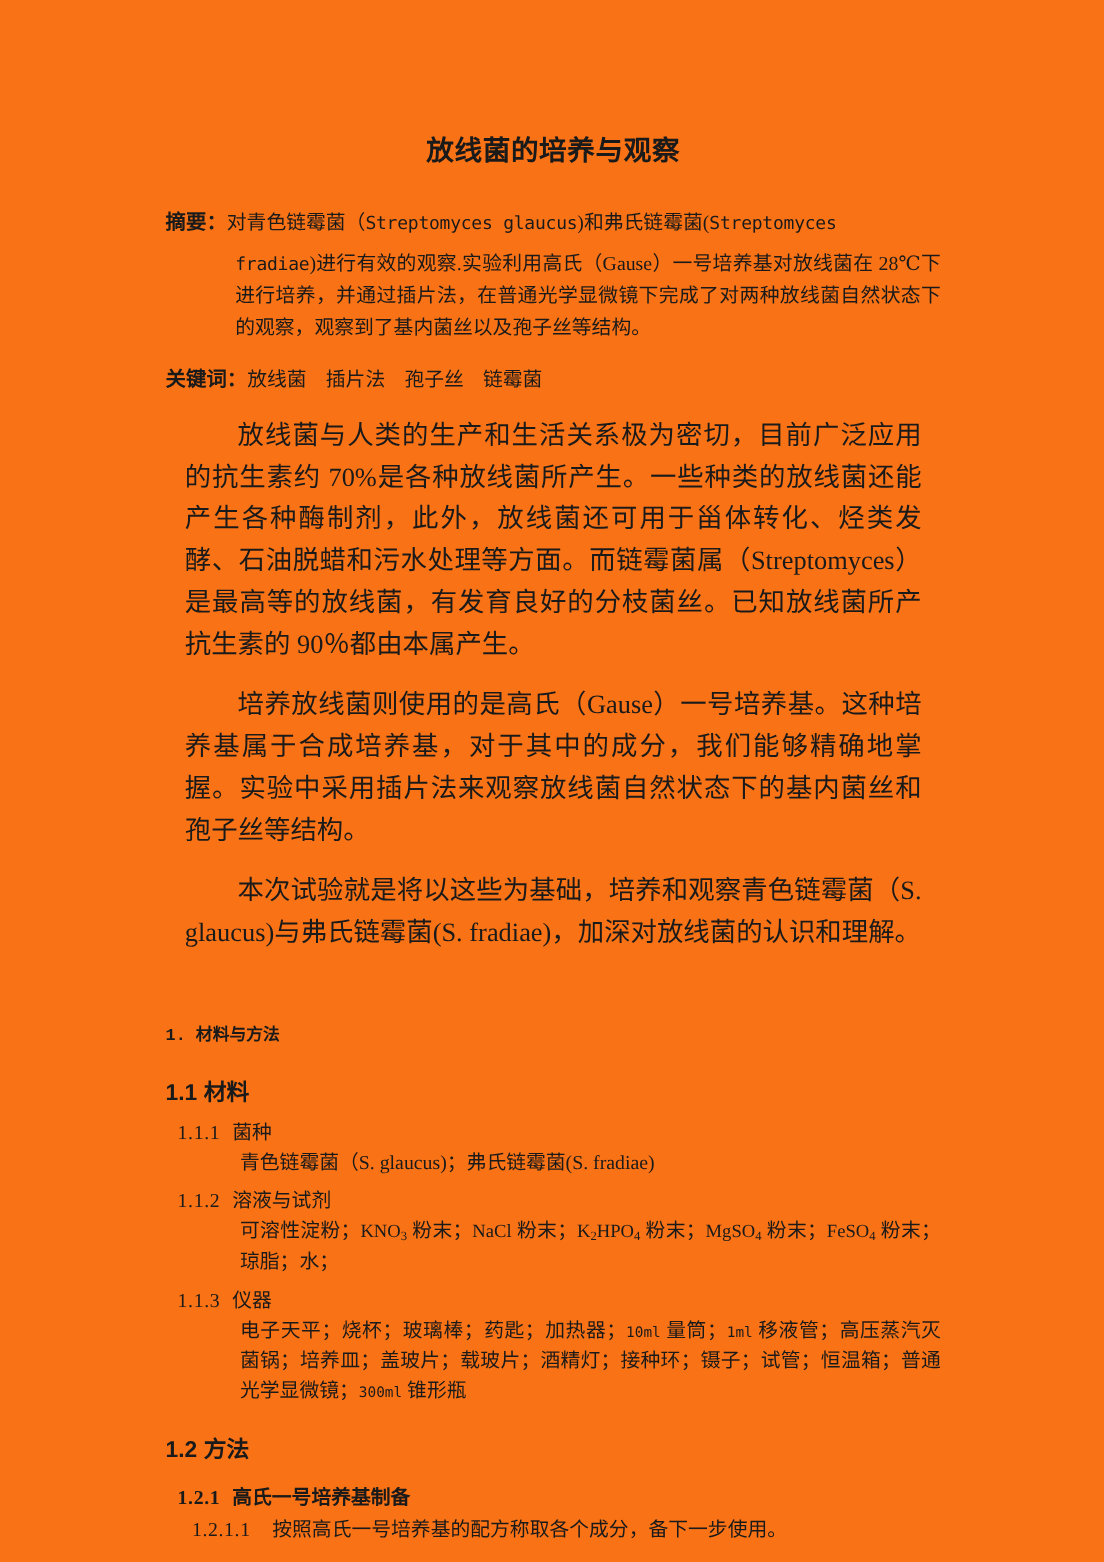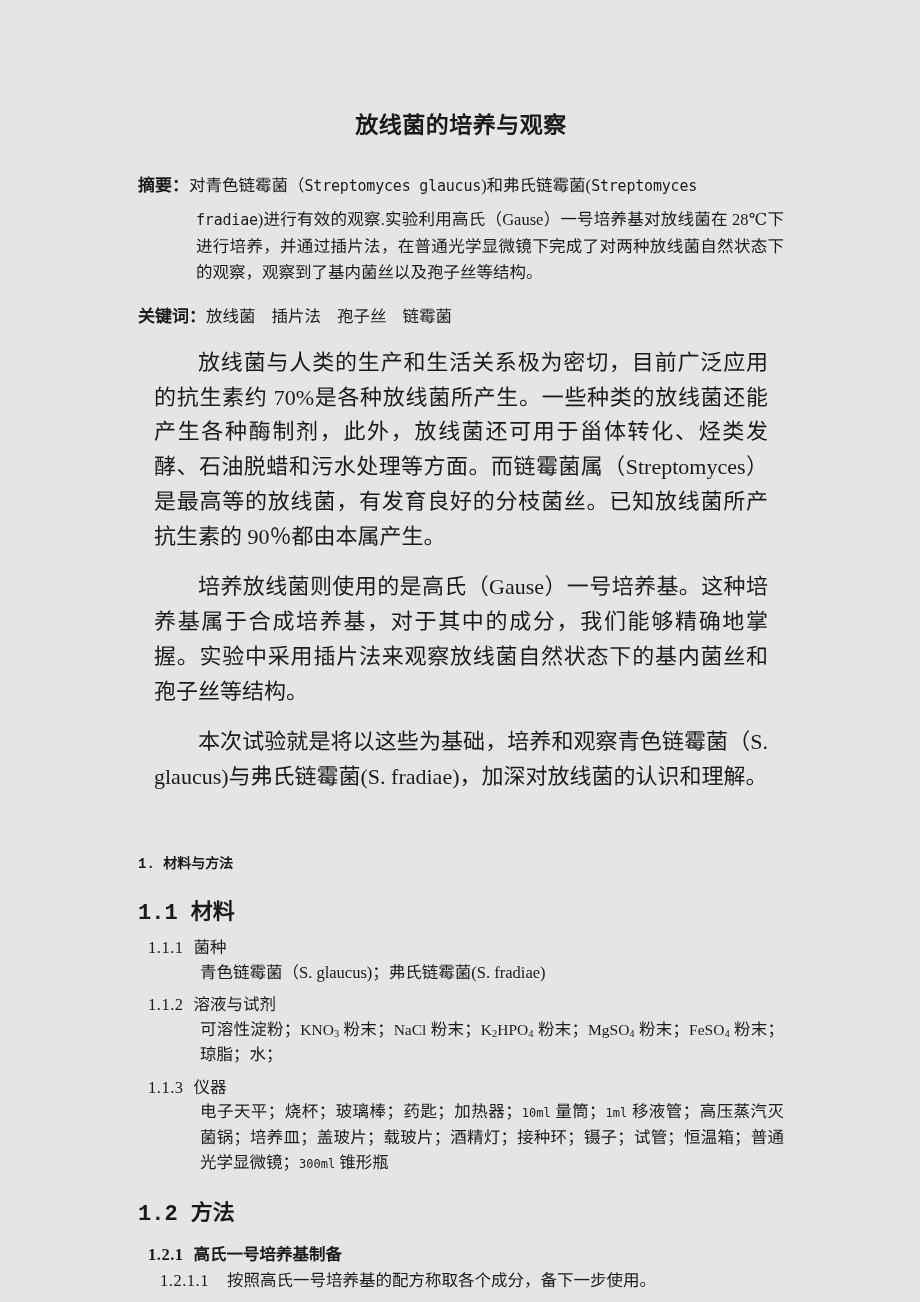--- a/index.html
+++ b/index.html
@@ -11,21 +11,21 @@
   body {
     font-family: "Liberation Serif", "DejaVu Serif", serif;
     color: #1a1a1a;
     -webkit-font-smoothing: antialiased;
   }
   .page {
     position: relative;
     width: 920px;
     height: 1302px;
     margin: 0 auto;
-    background: #e5e5e5;
+    background: #f97316;
     overflow: hidden;
     box-sizing: border-box;
   }
   .content {
     position: absolute;
     left: 138px;
     top: 0;
     width: 646px;
   }
 
@@ -100,23 +100,23 @@
   
   .h1 {
     font-family: Liberation Mono, monospace;
     font-weight: bold;
     font-size: 14px;
     margin: 60px 0 0 0;
     line-height: 1.35;
     letter-spacing: 0px;
   }
   .h2 {
-    font-family: Liberation Mono, monospace;
-    font-weight: bold;
-    font-size: 22px;
+    font-family: Liberation Sans, sans-serif;
+    font-weight: bold;
+    font-size: 19px;
     margin: 25px 0 0 0;
     line-height: 1.35;
   }
   .h3 {
     font-size: 16.5px;
     margin: 8px 0 0 0;
     line-height: 1.45;
     padding-left: 10px;
   }
   .h4 {

